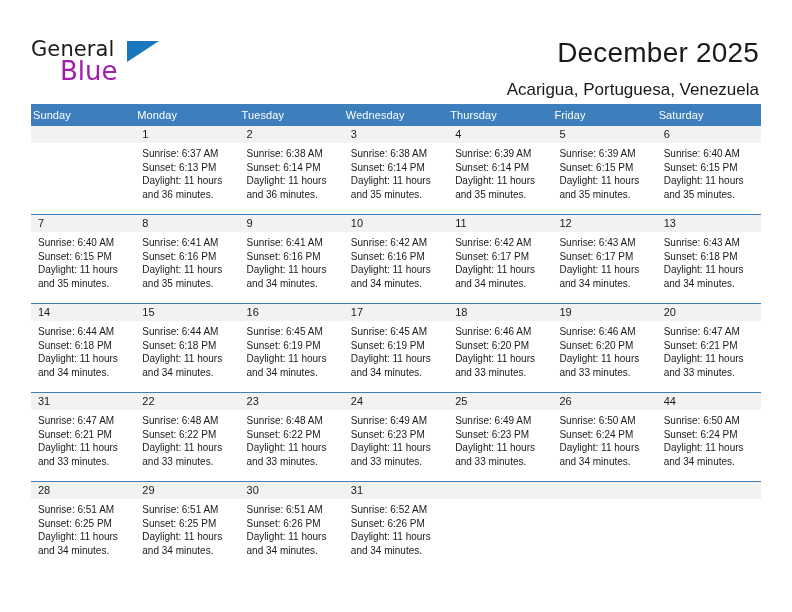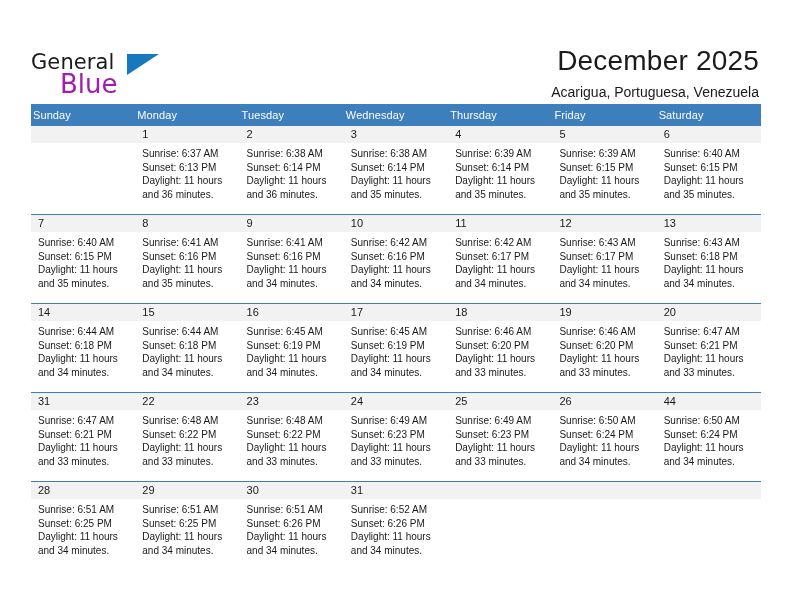--- a/index.html
+++ b/index.html
@@ -25,21 +25,21 @@
   .masthead {
     position: absolute;
     left: 31px;
     top: 28px;
     right: 33px;
     height: 62px;
   }
   .logo {
     position: absolute;
     left: 0;
-    top: 22px;
+    top: 9px;
     width: 140px;
     height: 52px;
   }
   .logo-general {
     position: absolute;
     left: 0;
     top: 0;
     font-size: 21px;
     letter-spacing: 0.1px;
     color: #1b1b1b;
@@ -61,34 +61,34 @@
     top: 4px;
     width: 0;
     height: 0;
     border-left: 32px solid #1878be;
     border-bottom: 21px solid transparent;
   }
 
   .title-block {
     position: absolute;
     right: 0;
-    top: 16px;
+    top: 8px;
     text-align: right;
   }
   .cal-title {
     font-size: 28px;
     font-weight: normal;
     color: #1a1a1a;
     line-height: 34px;
     letter-spacing: 0.2px;
     white-space: nowrap;
   }
   .cal-subtitle {
-    margin-top: 6px;
-    font-size: 14px;
+    margin-top: 12px;
+    font-size: 17px;
     color: #1a1a1a;
     line-height: 16px;
     white-space: nowrap;
   }
 
   
   .calendar {
     position: absolute;
     left: 31px;
     top: 104px;

